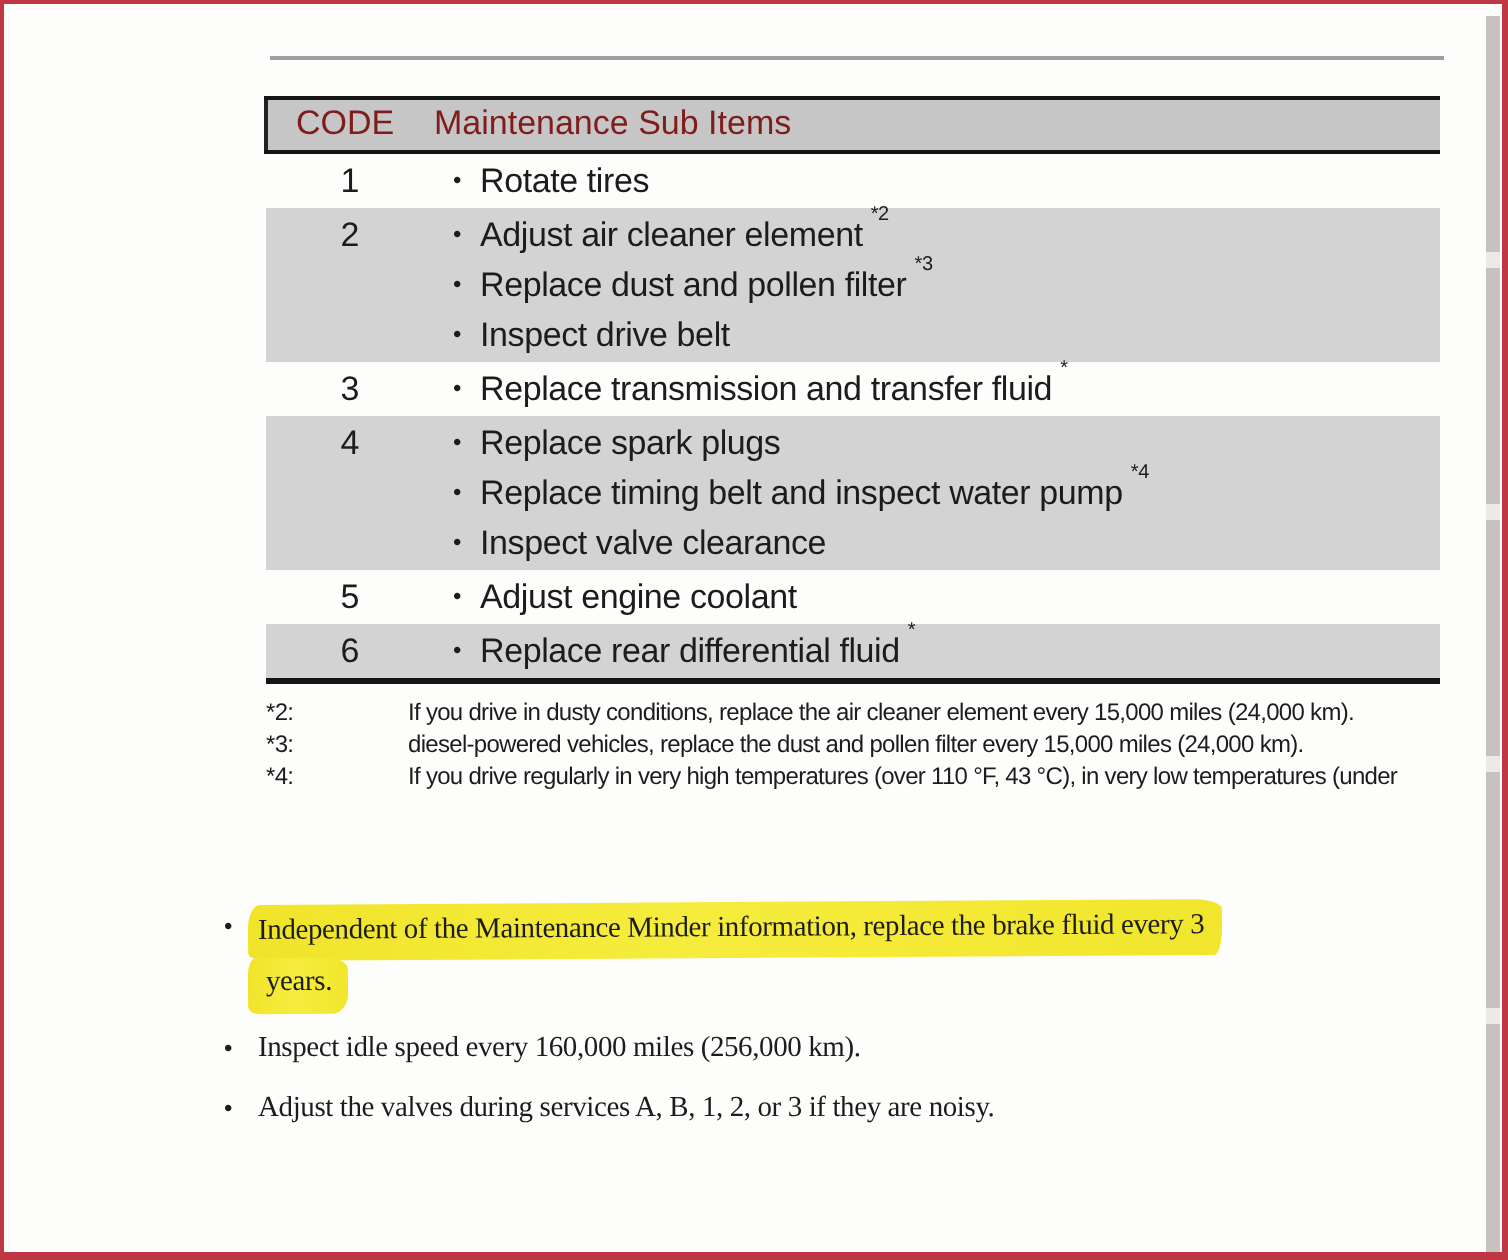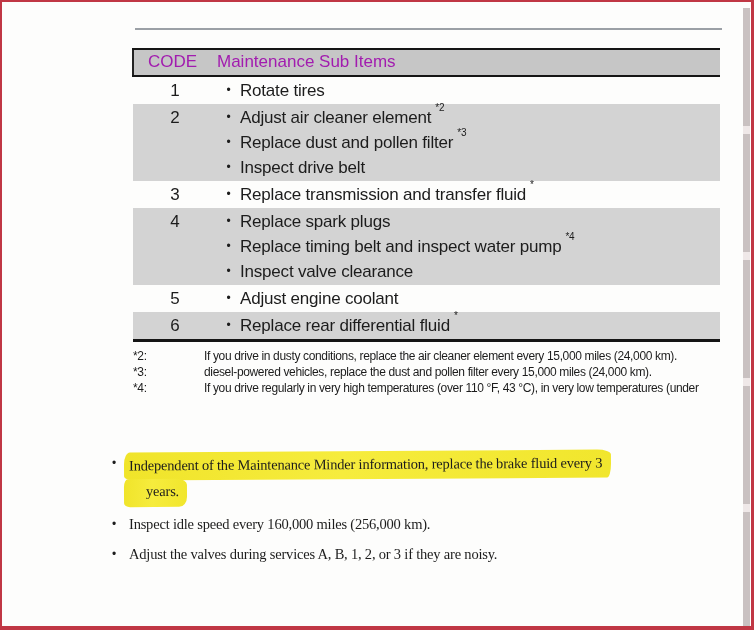--- a/index.html
+++ b/index.html
@@ -22,21 +22,21 @@
   }
   .rule { position:absolute; top:26px; left:133px; width:587px; height:2px; background:#9ba0a6; }
 
   table.mtable {
     position:absolute; top:46px; left:130px; width:588px;
     border-collapse:collapse; table-layout:fixed;
     border-bottom:3px solid #151515;
   }
   .mtable th {
     background:#c6c6c6; border-top:2px solid #151515; border-bottom:2px solid #151515;
-    font-weight:normal; font-size:17px; padding:2px 0 3px; color:#a21caf;
+    font-weight:normal; font-size:17px; padding:2px 0 3px; color:#7f1d1d;
   }
   .mtable th.codecol { width:84px; border-left:2px solid #222; text-align:left; padding-left:14px; }
   .mtable th.itemcol { text-align:left; padding-right:40px; }
   .mtable td { vertical-align:top; padding:1px 0; }
   .mtable tr.shaded td { background:#d3d3d3; }
   td.code { text-align:center; font-size:17px; line-height:25px; }
   .item { display:flex; line-height:25px; font-size:17px; letter-spacing:-0.2px; }
   .item .dot { width:23px; text-align:center; font-size:12px; line-height:25px; flex:0 0 23px; }
   .item sup { font-size:10px; vertical-align:super; margin-left:4px; line-height:10px; position:relative; top:-2px; }
 
@@ -52,21 +52,21 @@
   .bullet .bdot { flex:0 0 19px; font-size:12px; line-height:25px; text-align:left; padding-left:2px; }
   .btext { flex:1; font-size:14.5px; line-height:25px; letter-spacing:-0.2px; }
   .bline { white-space:nowrap;font-family:Liberation Serif, serif; }
   .hl {
     display:inline-block;
     background:linear-gradient(92deg,#f0e42a 0%,#f6ec3d 45%,#f1e62d 100%);
     padding:1px 9px 2px 5px; margin-left:-5px;
     transform:rotate(-0.35deg);
     border-radius:6px 14px 4px 10px / 12px 5px 14px 4px;
   }
-  .hl.second { padding:0 8px 3px 22px; border-radius:4px 10px 8px 6px / 8px 6px 10px 4px; }
+  .hl.second { padding:0 8px 3px 9px; border-radius:4px 10px 8px 6px / 8px 6px 10px 4px; }
 </style>
 </head>
 <body>
 
 <div class="frame">
   <div class="stripe"></div>
 
   <div class="pagehead">MAINTENANCE</div>
   <div class="rule"></div>
 

